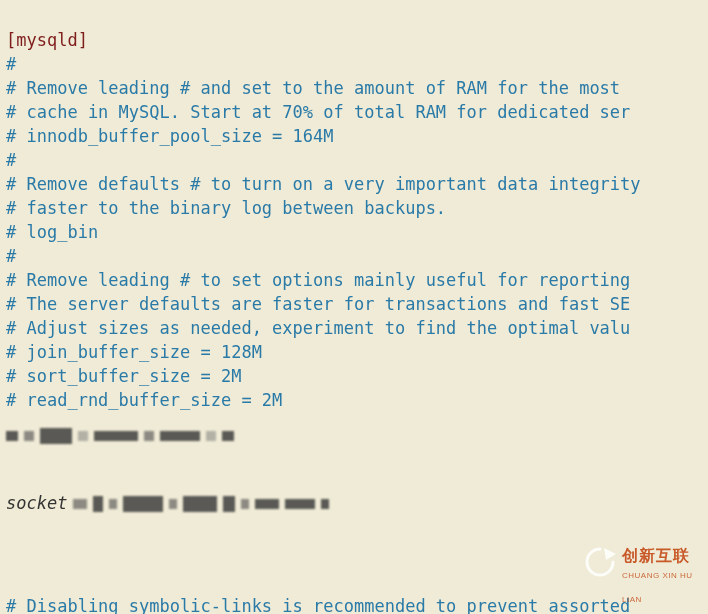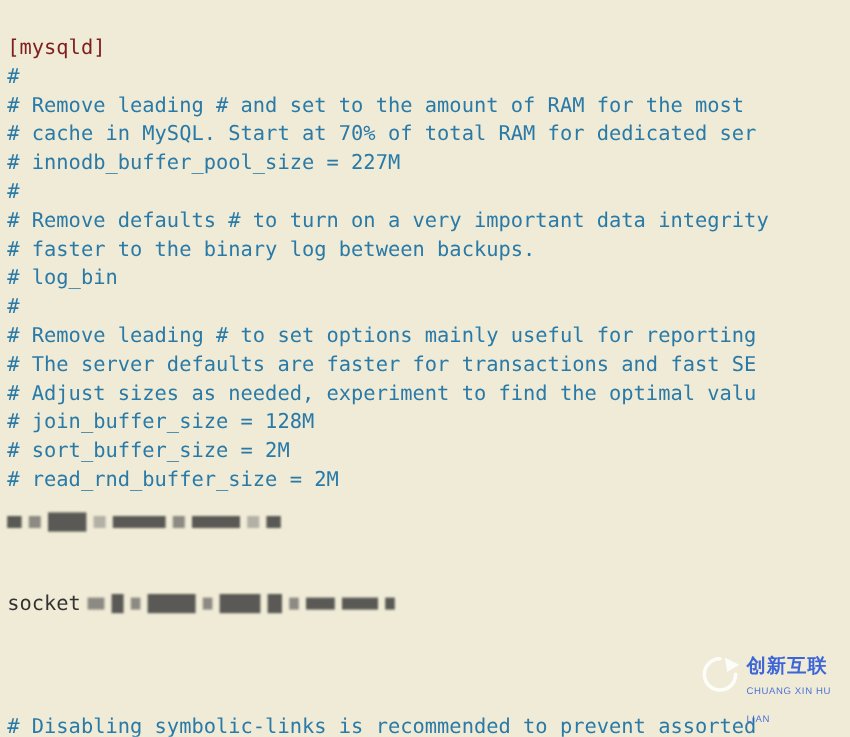--- a/index.html
+++ b/index.html
@@ -19,20 +19,21 @@
   }
   .comment{color:#2a7aa8}
   .plain{color:#7f1d1d}
 
   
   .blur-line{
     height:22px;
     margin:11px 0;
     position:relative;
     white-space:nowrap;
+    font-style:italic;
   }
   .blk{
     display:inline-block;
     height:10px;
     background:#8d8a83;
     margin-right:6px;
     vertical-align:middle;
     filter:blur(0.8px);
   }
   .blk.dark{background:#5a5955}
@@ -46,21 +47,21 @@
   }
 
   
   .logo{
     position:absolute;
     right:14px;
     bottom:30px;
     width:110px;
     height:40px;
     opacity:0.85;
-    color:#1d4ed8;
+    color:#c2410c;
     font-family:sans-serif;
   }
   .logo .mark{
     position:absolute;
     left:0;top:2px;
     width:32px;height:32px;
   }
   .logo .mark svg{display:block}
   .logo .cn{
     position:absolute;
@@ -78,21 +79,21 @@
   }
 </style>
 </head>
 <body>
 
 <div class="code">
 <span class="plain">[mysqld]</span>
 <span class="comment">#</span>
 <span class="comment"># Remove leading # and set to the amount of RAM for the most</span>
 <span class="comment"># cache in MySQL. Start at 70% of total RAM for dedicated ser</span>
-<span class="comment"># innodb_buffer_pool_size = 227M</span>
+<span class="comment"># innodb_buffer_pool_size = 164M</span>
 <span class="comment">#</span>
 <span class="comment"># Remove defaults # to turn on a very important data integrity</span>
 <span class="comment"># faster to the binary log between backups.</span>
 <span class="comment"># log_bin</span>
 <span class="comment">#</span>
 <span class="comment"># Remove leading # to set options mainly useful for reporting</span>
 <span class="comment"># The server defaults are faster for transactions and fast SE</span>
 <span class="comment"># Adjust sizes as needed, experiment to find the optimal valu</span>
 <span class="comment"># join_buffer_size = 128M</span>
 <span class="comment"># sort_buffer_size = 2M</span>

